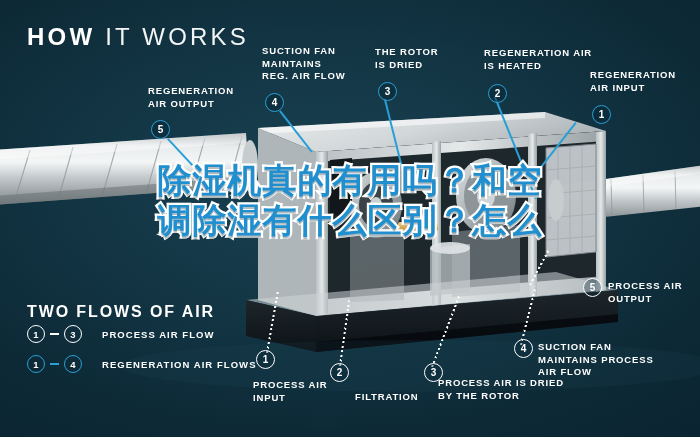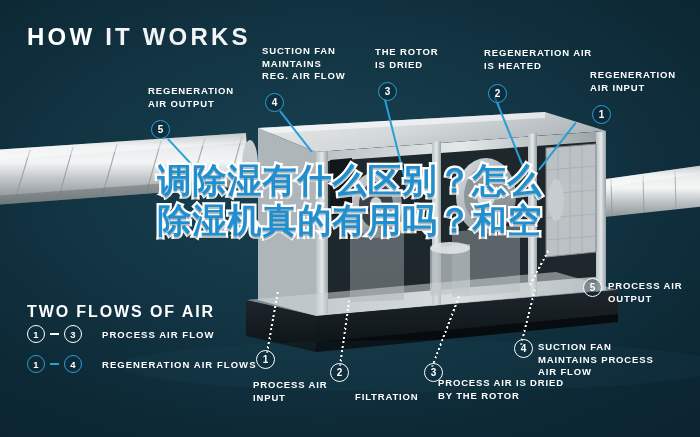--- a/index.html
+++ b/index.html
@@ -10,21 +10,21 @@
       radial-gradient(ellipse 620px 360px at 46% 42%, #1a4251 0%, #123443 42%, #0d2936 70%, #0a2230 100%),
       linear-gradient(180deg,#12303c 0%,#0e2a37 55%,#0a2230 100%);
   }
 
   
   .title{
     position:absolute;left:27px;top:23px;letter-spacing:3.2px;
     font-size:24px;color:#ffffff;white-space:nowrap;
   }
   .title .b{font-weight:700;}
-  .title .l{font-weight:700;opacity:.95;margin-top:38px;}
+  .title .l{font-weight:400;opacity:.95;margin-top:38px;}
 
   
   .lbl{
     position:absolute;color:#ffffff;font-size:9.5px;font-weight:700;
     letter-spacing:.85px;line-height:12.5px;text-transform:uppercase;
     white-space:pre-line;
   }
 
   
   .mk{
@@ -287,17 +287,17 @@
   </div>
 
   <div class="lg-row" style="top:355px;">
     <div class="lg-c blue">1</div>
     <div class="dash blue"></div>
     <div class="lg-c blue">4</div>
     <div class="txt">REGENERATION AIR FLOWS</div>
   </div>
 
   <div class="cn" style="top:160px;">
+    <span>除湿机真的有用吗？和空</span>
     <span>调除湿有什么区别？怎么</span>
-    <span>除湿机真的有用吗？和空</span>
   </div>
 
 </div>
 
 </body></html>

